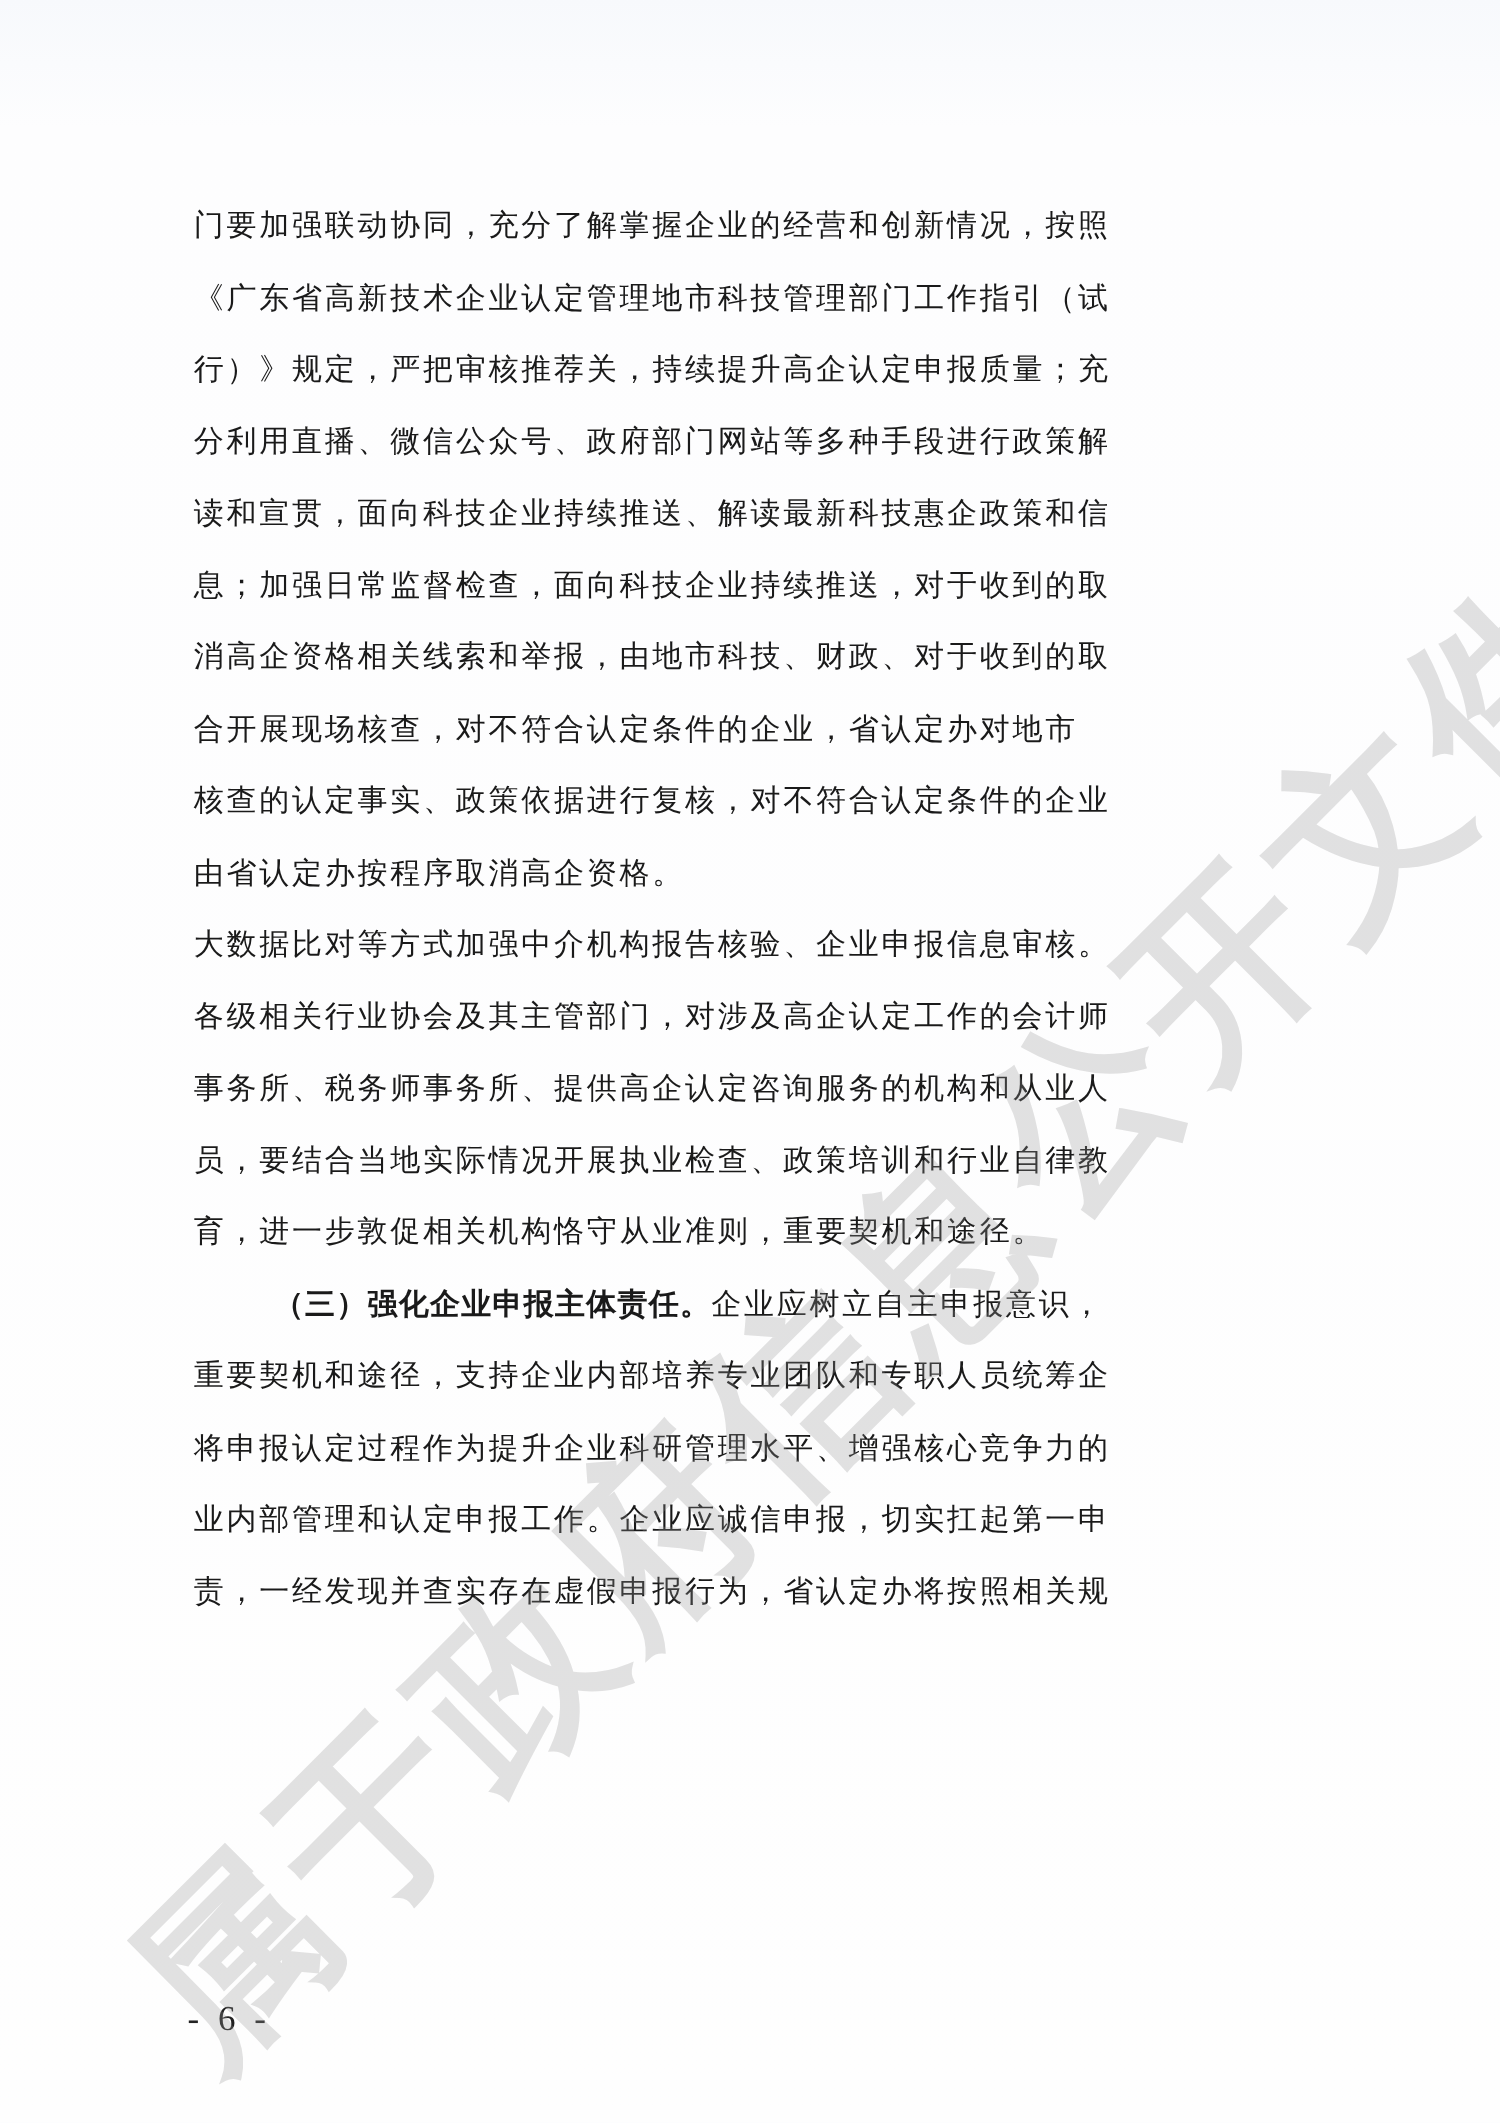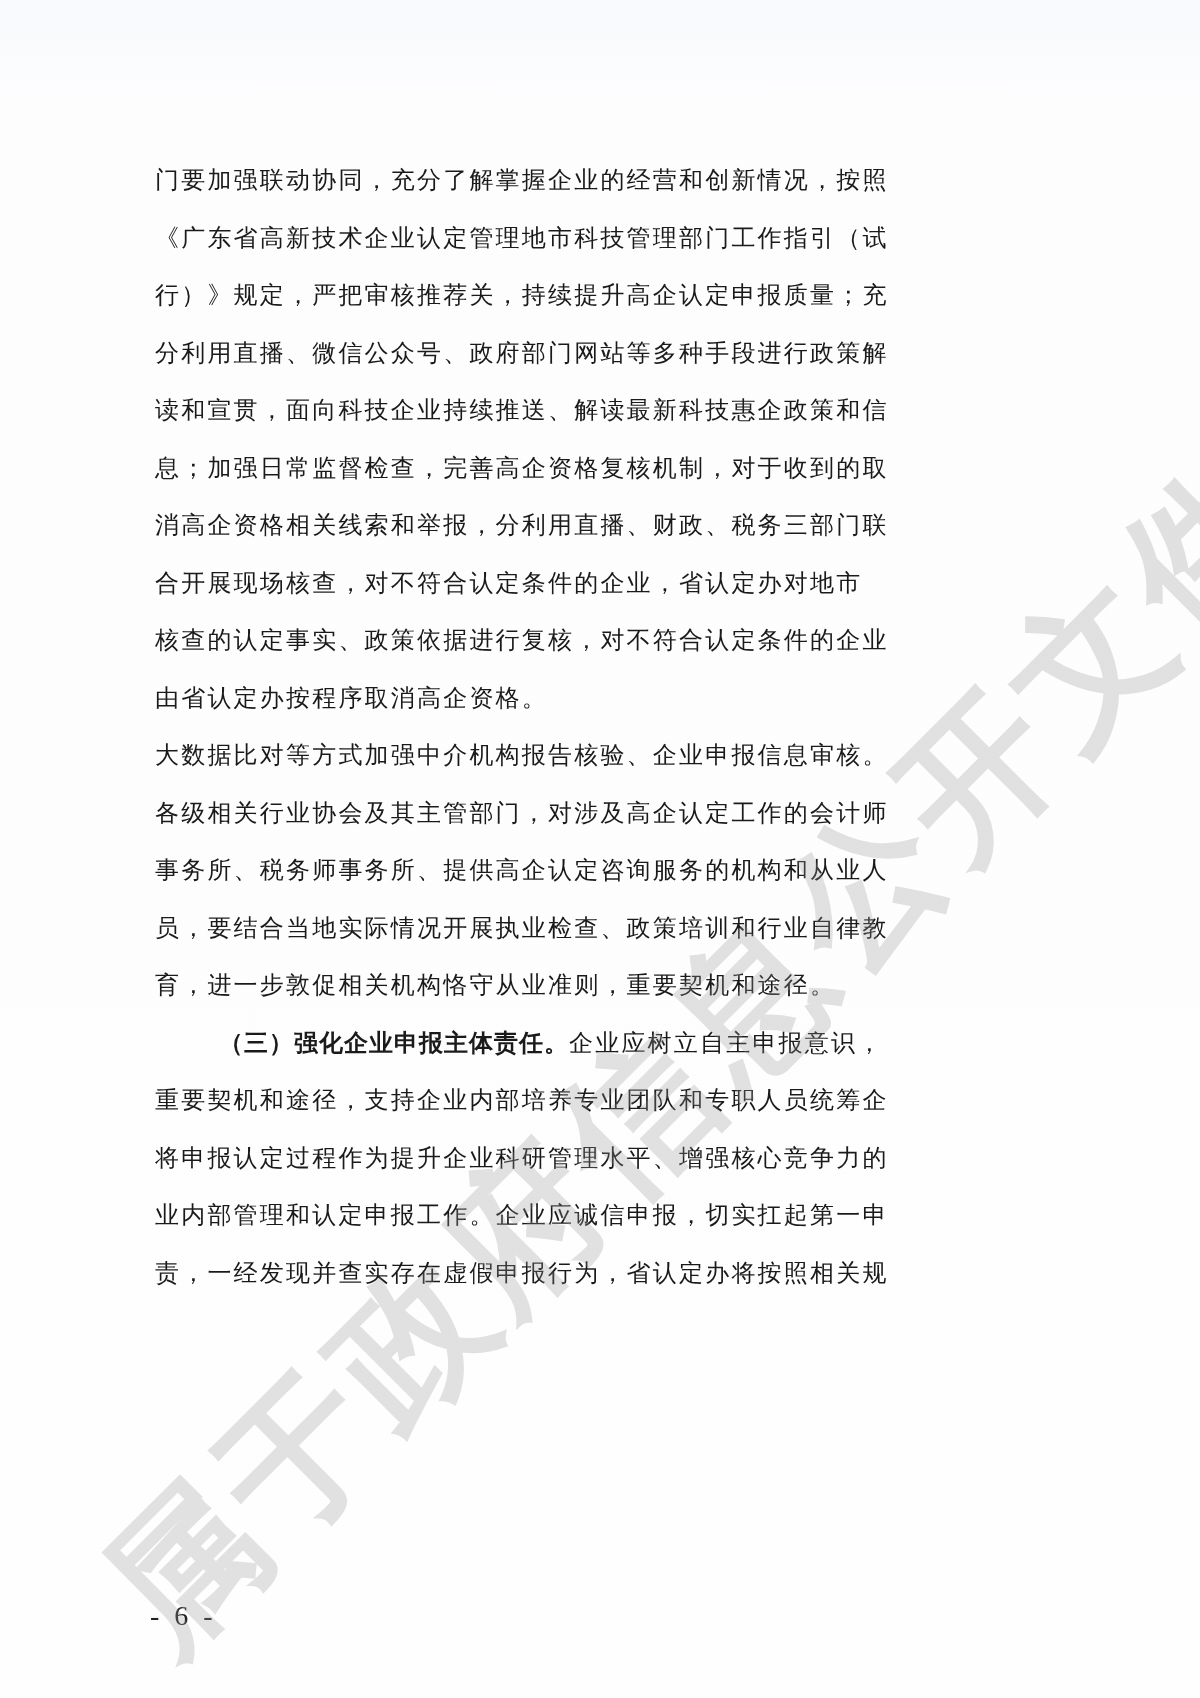--- a/index.html
+++ b/index.html
@@ -74,22 +74,22 @@
 <div class="page">
 
   <div class="body-text">
 
     <div>
       <div class="line">门要加强联动协同，充分了解掌握企业的经营和创新情况，按照</div>
       <div class="line">《广东省高新技术企业认定管理地市科技管理部门工作指引（试</div>
       <div class="line">行）》规定，严把审核推荐关，持续提升高企认定申报质量；充</div>
       <div class="line">分利用直播、微信公众号、政府部门网站等多种手段进行政策解</div>
       <div class="line">读和宣贯，面向科技企业持续推送、解读最新科技惠企政策和信</div>
-      <div class="line">息；加强日常监督检查，完善高企资格复核机制，对于收到的取</div>
-      <div class="line">消高企资格相关线索和举报，分利用直播、财政、税务三部门联</div>
+      <div class="line">息；加强日常监督检查，面向科技企业持续推送，对于收到的取</div>
+      <div class="line">消高企资格相关线索和举报，由地市科技、财政、对于收到的取</div>
       <div class="line">合开展现场核查，对不符合认定条件的企业，省认定办对地市</div>
       <div class="line">核查的认定事实、政策依据进行复核，对不符合认定条件的企业</div>
       <div class="line">由省认定办按程序取消高企资格。</div>
     </div>
 
     <div>
       <div class="line">大数据比对等方式加强中介机构报告核验、企业申报信息审核。</div>
       <div class="line">各级相关行业协会及其主管部门，对涉及高企认定工作的会计师</div>
       <div class="line">事务所、税务师事务所、提供高企认定咨询服务的机构和从业人</div>
       <div class="line">员，要结合当地实际情况开展执业检查、政策培训和行业自律教</div>

